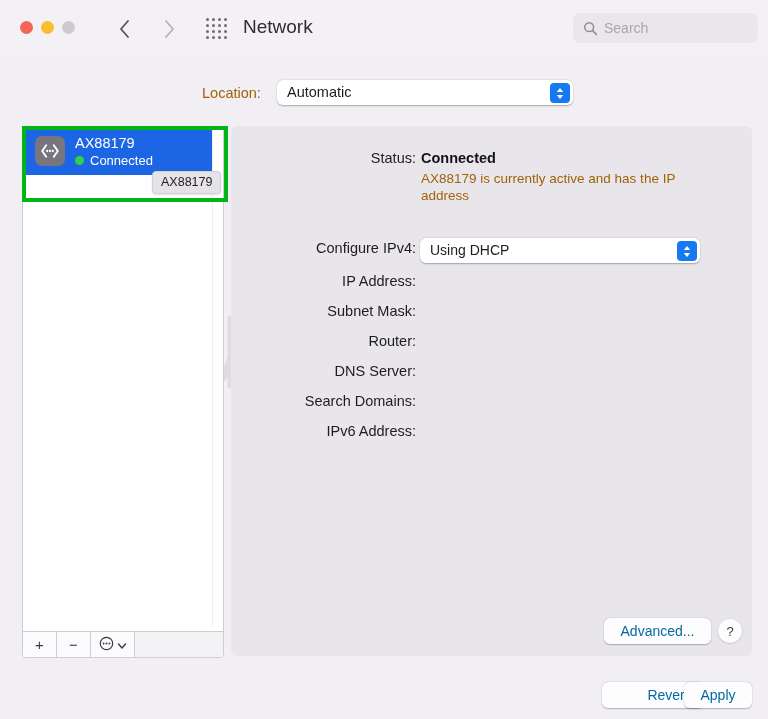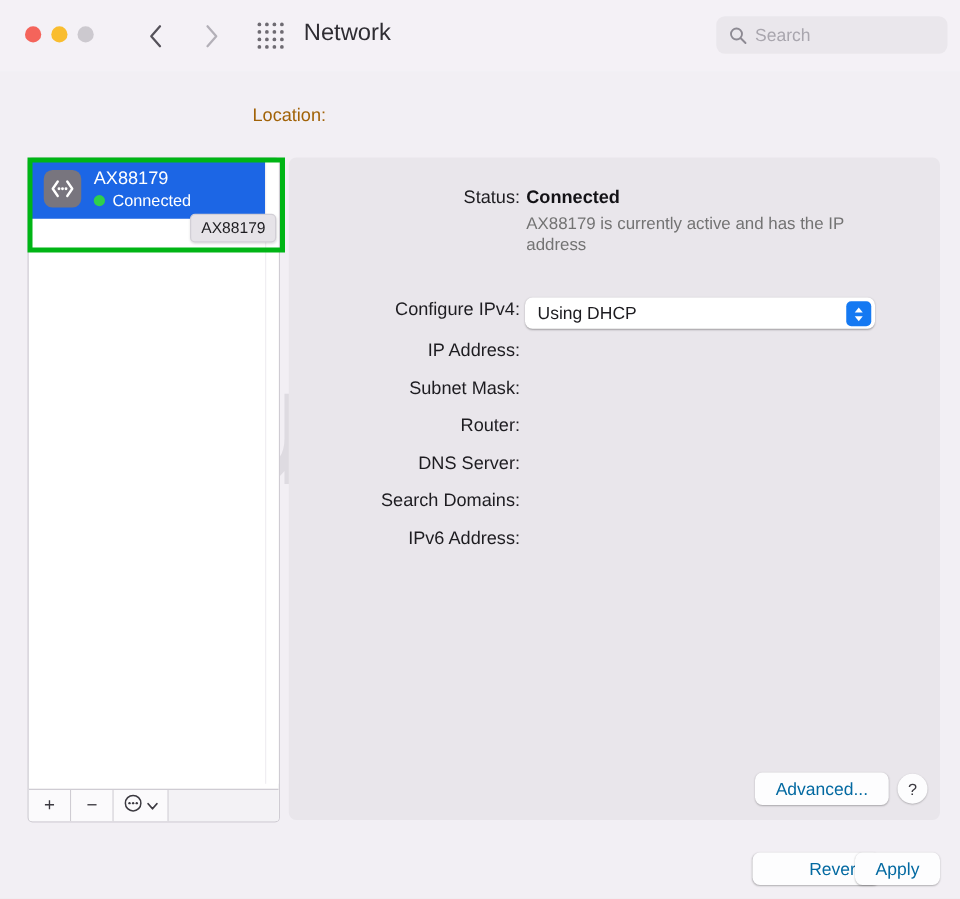--- a/index.html
+++ b/index.html
@@ -322,21 +322,21 @@
   #status-value {
     font-weight: bold;
     color: #131216;
   }
   #status-desc {
     position: absolute;
     left: 190px;
     top: 44px;
     width: 268px;
     font-size: 13.5px;
-    color: #737373;
+    color: #a16207;
     line-height: 17px;
   }
   #ipv4-select {
     position: absolute;
     left: 189px;
     top: 112px;
     width: 280px; height: 25px;
     background: #ffffff;
     border-radius: 6px;
     box-shadow: 0 0.5px 1.5px rgba(0,0,0,.3);
@@ -440,20 +440,29 @@
         <circle cx="6.2" cy="6.2" r="4.4" fill="none" stroke="#8d8a93" stroke-width="1.5"></circle>
         <line x1="9.6" y1="9.6" x2="13.4" y2="13.4" stroke="#8d8a93" stroke-width="1.5" stroke-linecap="round"></line>
       </svg>
     </span>
     <span id="search-input-text">Search</span>
   </div>
 </div>
 
 <div id="location-row">
   <div id="location-label">Location:</div>
+  <div id="location-select">
+    <span id="location-value">Automatic</span>
+    <span class="stepper">
+      <svg width="12" height="15" viewBox="0 0 12 15">
+        <path d="M6 2 L9.2 6 L2.8 6 Z" fill="#ffffff"></path>
+        <path d="M6 13 L9.2 9 L2.8 9 Z" fill="#ffffff"></path>
+      </svg>
+    </span>
+  </div>
 </div>
 
 <div id="sidebar">
   <div id="sidebar-list">
 
     <div id="net-item">
       <span id="net-icon">
         <svg width="22" height="16" viewBox="0 0 22 16">
           <path d="M7.2 2.2 L3.2 8 L7.2 13.8" fill="none" stroke="#ffffff" stroke-width="1.9" stroke-linecap="round" stroke-linejoin="round"></path>
           <path d="M14.8 2.2 L18.8 8 L14.8 13.8" fill="none" stroke="#ffffff" stroke-width="1.9" stroke-linecap="round" stroke-linejoin="round"></path>

